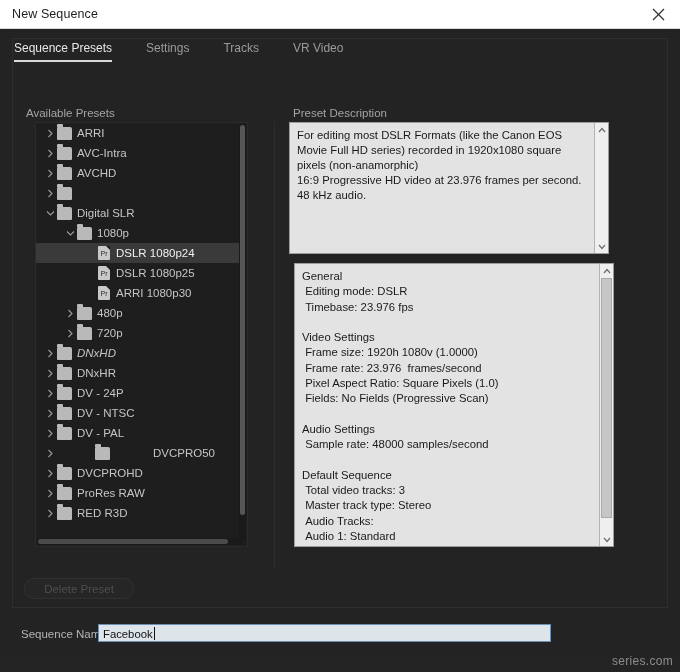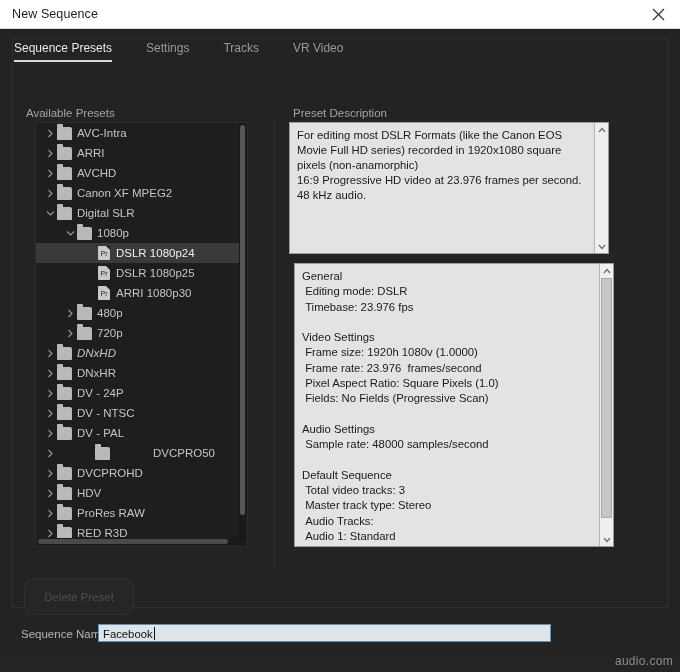--- a/index.html
+++ b/index.html
@@ -243,21 +243,21 @@
     position: absolute;
     left: 1px; width: 11px;
     background: #c6c6c6;
     border: 1px solid #a9a9a9;
   }
 
   
   .delete-preset {
     position: absolute;
     left: 24px; top: 549px;
-    width: 110px; height: 37px;
+    width: 110px; height: 21px;
     border: 1px solid #313131;
     border-radius: 10px;
     display: flex; align-items: center; justify-content: center;
     font-size: 11.5px;
     color: #4e4e4e;
     background: #262626;
   }
 
   
   .seqname-label {
@@ -356,48 +356,47 @@
 
     <div class="tree-wrap">
       <div class="tree-scrollport" id="tree-rows">
           <div class="tree-row" style="padding-left: 8px;">
             <span class="twisty">
               <svg width="7" height="9" viewBox="0 0 7 9">
                 <polyline points="1.5,1 5,4.5 1.5,8" fill="none" stroke="#9a9a9a" stroke-width="1.1"></polyline>
               </svg>
             </span>
             <span class="ico folder"></span>
+            <span class="tree-label">ARRI</span>
+          </div>
+          <div class="tree-row" style="padding-left: 8px;">
+            <span class="twisty">
+              <svg width="7" height="9" viewBox="0 0 7 9">
+                <polyline points="1.5,1 5,4.5 1.5,8" fill="none" stroke="#9a9a9a" stroke-width="1.1"></polyline>
+              </svg>
+            </span>
+            <span class="ico folder"></span>
             <span class="tree-label">AVC-Intra</span>
           </div>
           <div class="tree-row" style="padding-left: 8px;">
             <span class="twisty">
               <svg width="7" height="9" viewBox="0 0 7 9">
                 <polyline points="1.5,1 5,4.5 1.5,8" fill="none" stroke="#9a9a9a" stroke-width="1.1"></polyline>
               </svg>
             </span>
             <span class="ico folder"></span>
-            <span class="tree-label">ARRI</span>
-          </div>
-          <div class="tree-row" style="padding-left: 8px;">
-            <span class="twisty">
-              <svg width="7" height="9" viewBox="0 0 7 9">
-                <polyline points="1.5,1 5,4.5 1.5,8" fill="none" stroke="#9a9a9a" stroke-width="1.1"></polyline>
-              </svg>
-            </span>
-            <span class="ico folder"></span>
             <span class="tree-label">AVCHD</span>
           </div>
           <div class="tree-row" style="padding-left: 8px;">
             <span class="twisty">
               <svg width="7" height="9" viewBox="0 0 7 9">
                 <polyline points="1.5,1 5,4.5 1.5,8" fill="none" stroke="#9a9a9a" stroke-width="1.1"></polyline>
               </svg>
             </span>
             <span class="ico folder"></span>
-            <span class="tree-label">Canon XF MPEG2</span>
           </div>
           <div class="tree-row" style="padding-left: 8px;">
             <span class="twisty">
               <svg width="9" height="7" viewBox="0 0 9 7">
                 <polyline points="1,1.5 4.5,5 8,1.5" fill="none" stroke="#9a9a9a" stroke-width="1.1"></polyline>
               </svg>
             </span>
             <span class="ico folder"></span>
             <span class="tree-label">Digital SLR</span>
           </div>
@@ -498,29 +497,20 @@
             <span class="tree-label">DVCPRO50</span>
           </div>
           <div class="tree-row" style="padding-left: 8px;">
             <span class="twisty">
               <svg width="7" height="9" viewBox="0 0 7 9">
                 <polyline points="1.5,1 5,4.5 1.5,8" fill="none" stroke="#9a9a9a" stroke-width="1.1"></polyline>
               </svg>
             </span>
             <span class="ico folder"></span>
             <span class="tree-label">DVCPROHD</span>
-          </div>
-          <div class="tree-row" style="padding-left: 8px;">
-            <span class="twisty">
-              <svg width="7" height="9" viewBox="0 0 7 9">
-                <polyline points="1.5,1 5,4.5 1.5,8" fill="none" stroke="#9a9a9a" stroke-width="1.1"></polyline>
-              </svg>
-            </span>
-            <span class="ico folder"></span>
-            <span class="tree-label">HDV</span>
           </div>
           <div class="tree-row" style="padding-left: 8px;">
             <span class="twisty">
               <svg width="7" height="9" viewBox="0 0 7 9">
                 <polyline points="1.5,1 5,4.5 1.5,8" fill="none" stroke="#9a9a9a" stroke-width="1.1"></polyline>
               </svg>
             </span>
             <span class="ico folder"></span>
             <span class="tree-label">ProRes RAW</span>
           </div>
@@ -607,15 +597,15 @@
     </div>
 
     <div class="btn" id="btn-ok">
       <span>OK</span>
     </div>
     <div class="btn" id="btn-cancel">
       <span>Cancel</span>
     </div>
 
     <div class="bottom-strip"></div>
-    <div class="watermark">audio.com</div>
+    <div class="watermark">series.com</div>
   </div>
 </div>
 
 </body></html>

